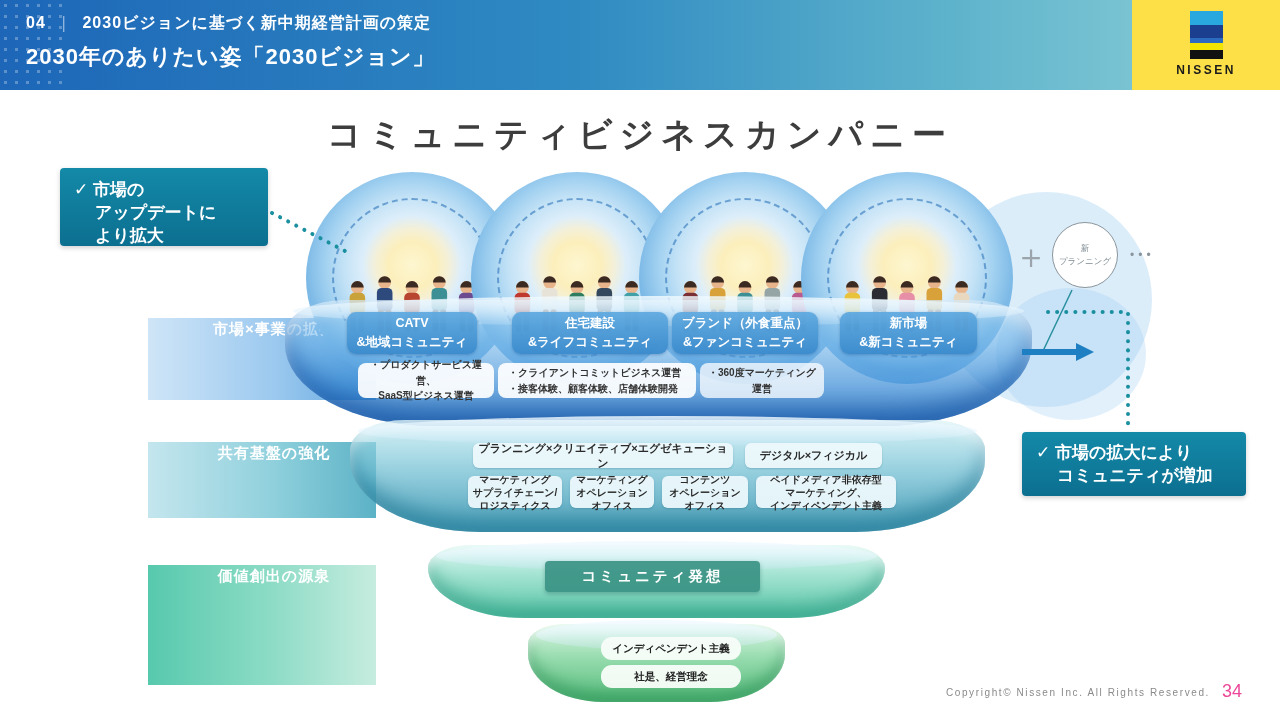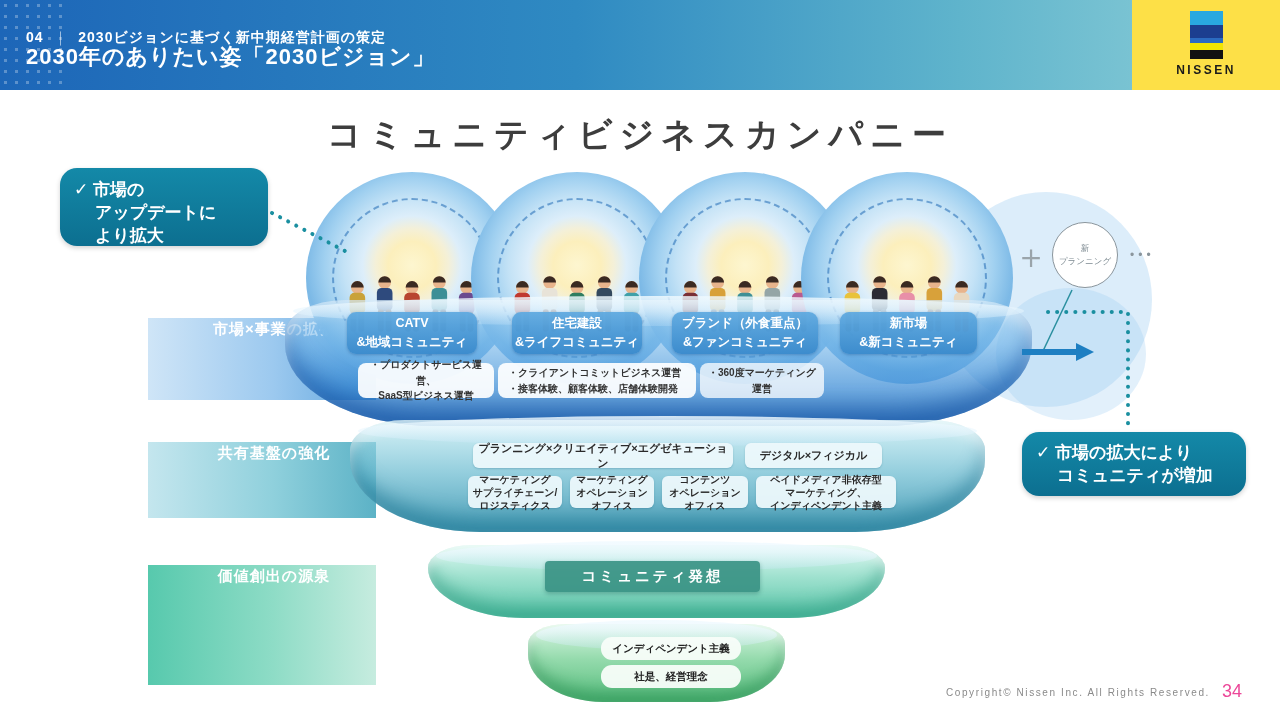--- a/index.html
+++ b/index.html
@@ -5,40 +5,40 @@
   html,body{margin:0;padding:0;background:#e8e8e8;}
   #canvas{position:relative;width:1280px;height:720px;background:#ffffff;overflow:hidden;
           font-family:"Liberation Sans","DejaVu Sans",sans-serif;}
 
   
   #header{position:absolute;left:0;top:0;width:1280px;height:90px;
           background:linear-gradient(90deg,#1d66b8 0%,#2f8ac2 45%,#5fb4cc 75%,#90d0d8 100%);}
   #header::before{content:'';position:absolute;left:0;top:0;width:70px;height:100%;
           background-image:radial-gradient(rgba(255,255,255,.28) 1.5px,transparent 1.6px);
           background-size:11px 11px;}
-  .hdr-line1{position:absolute;left:26px;top:29px;color:#fff;font-size:14px;font-weight:bold;letter-spacing:1px;}
+  .hdr-line1{position:absolute;left:26px;top:13px;color:#fff;font-size:16px;font-weight:bold;letter-spacing:1px;}
   .hdr-sep{opacity:.65;padding:0 10px;font-weight:normal;}
   .hdr-line2{position:absolute;left:26px;top:42px;color:#fff;font-size:22px;font-weight:bold;letter-spacing:1px;}
   #logo-panel{position:absolute;right:0;top:0;width:148px;height:90px;background:#fde047;}
   #logo-mark{position:absolute;left:58px;top:11px;width:33px;height:48px;}
   #logo-mark div{width:100%;}
   .logo-cyan{height:14px;background:#29a8e0;}
   .logo-navy{height:13px;background:#1c3e8f;}
   .logo-mid{height:5px;background:#2b6bc0;}
   .logo-yellow{height:7px;background:#f2e500;}
   .logo-black{height:9px;background:#111;}
   #logo-text{position:absolute;left:0;top:63px;width:148px;text-align:center;
              font-size:12px;font-weight:bold;letter-spacing:2.5px;color:#1a1a1a;}
 
   
   #main-title{position:absolute;left:0;top:112px;width:1280px;text-align:center;
               font-size:34px;font-weight:bold;letter-spacing:7px;color:#3d3d3d;}
 
   
-  .callout{position:absolute;border-radius:17px;color:#fff;font-weight:bold;
+  .callout{position:absolute;border-radius:4px;color:#fff;font-weight:bold;
            background:linear-gradient(180deg,#1489a8,#0c6f90);
            box-shadow:0 2px 5px rgba(0,0,0,.18);padding:10px 14px;}
   #callout-left{left:60px;top:168px;width:180px;height:58px;font-size:17px;line-height:1.36;}
   #callout-right{left:1022px;top:432px;width:196px;height:44px;font-size:17px;line-height:1.35;}
   .co-indent{padding-left:21px;}
 
   
   .band{position:absolute;left:148px;width:228px;color:#fff;font-weight:bold;font-size:15px;
         line-height:1.5;letter-spacing:1px;display:flex;flex-direction:row;justify-content:center;
         padding-left:24px;box-sizing:border-box;z-index:1;}
@@ -286,21 +286,21 @@
 
   <div class="bowl" id="bowl1"></div>
   <div class="bowl" id="bowl2"></div>
   <div class="bowl" id="bowl3"></div>
   <div class="bowl" id="bowl4"></div>
 
   <div class="bubble-label" style="left:347px;width:130px">
     <div>CATV</div>
     <div>&amp;地域コミュニティ</div>
   </div>
-  <div class="bubble-label" style="left:512px;width:130px">
+  <div class="bubble-label" style="left:512px;width:156px">
     <div>住宅建設</div>
     <div>&amp;ライフコミュニティ</div>
   </div>
   <div class="bubble-label" style="left:672px;width:146px">
     <div>ブランド（外食重点）</div>
     <div>&amp;ファンコミュニティ</div>
   </div>
   <div class="bubble-label" style="left:840px;width:137px">
     <div>新市場</div>
     <div>&amp;新コミュニティ</div>

